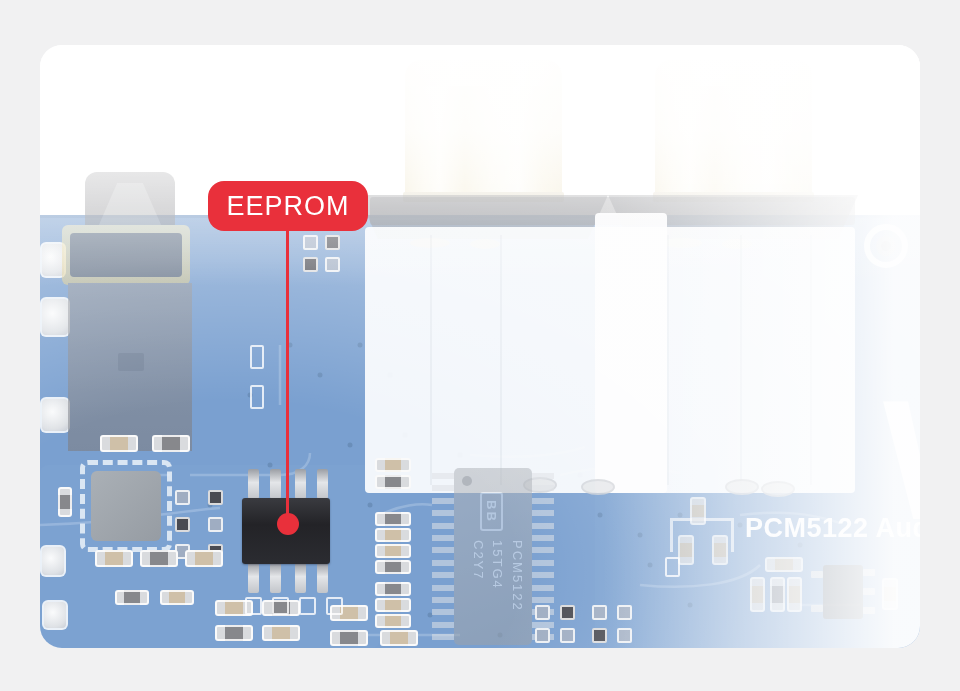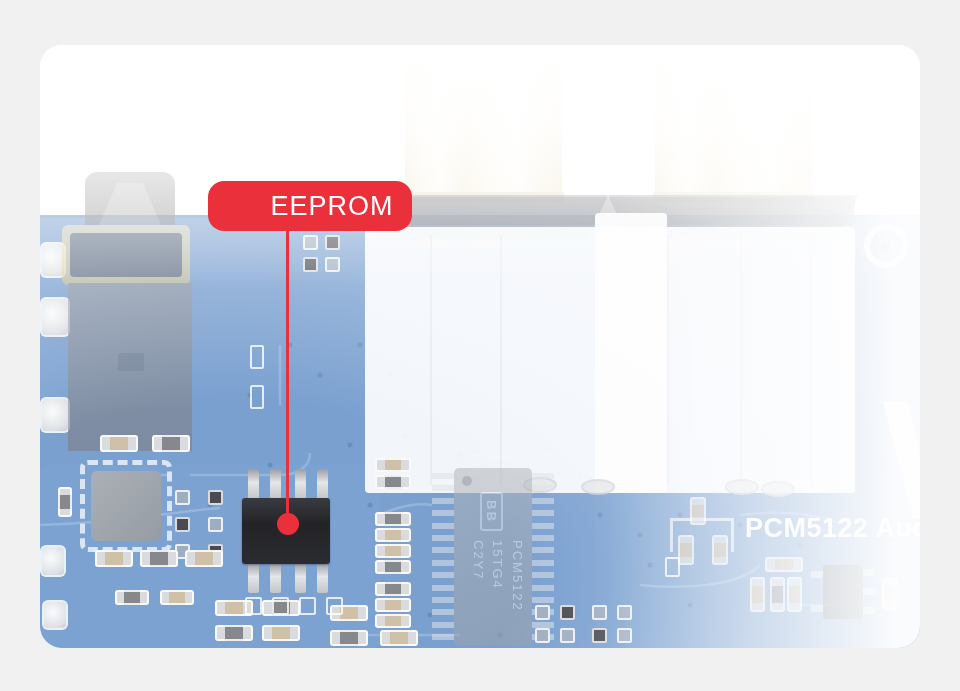--- a/index.html
+++ b/index.html
@@ -369,18 +369,18 @@
     <div class="eeprom-body"></div>
     <div class="pad-outline" style="left:205px;top:552px;width:17px;height:18px;"></div>
     <div class="pad-outline" style="left:232px;top:552px;width:17px;height:18px;"></div>
     <div class="pad-outline" style="left:259px;top:552px;width:17px;height:18px;"></div>
     <div class="pad-outline" style="left:286px;top:552px;width:17px;height:18px;"></div>
   </div>
 
   <div class="callout">
     <div class="callout-line" style="background: rgb(233, 48, 59);"></div>
     <div class="callout-dot" style="background: rgb(233, 48, 59);"></div>
-    <div class="callout-label" style="background: rgb(233, 48, 59); color: rgb(255, 255, 255); padding-left: 44px;">
+    <div class="callout-label" style="background: rgb(233, 48, 59); color: rgb(255, 255, 255);">
       <span>EEPROM</span>
     </div>
   </div>
 
 </div>
 
 </body></html>

